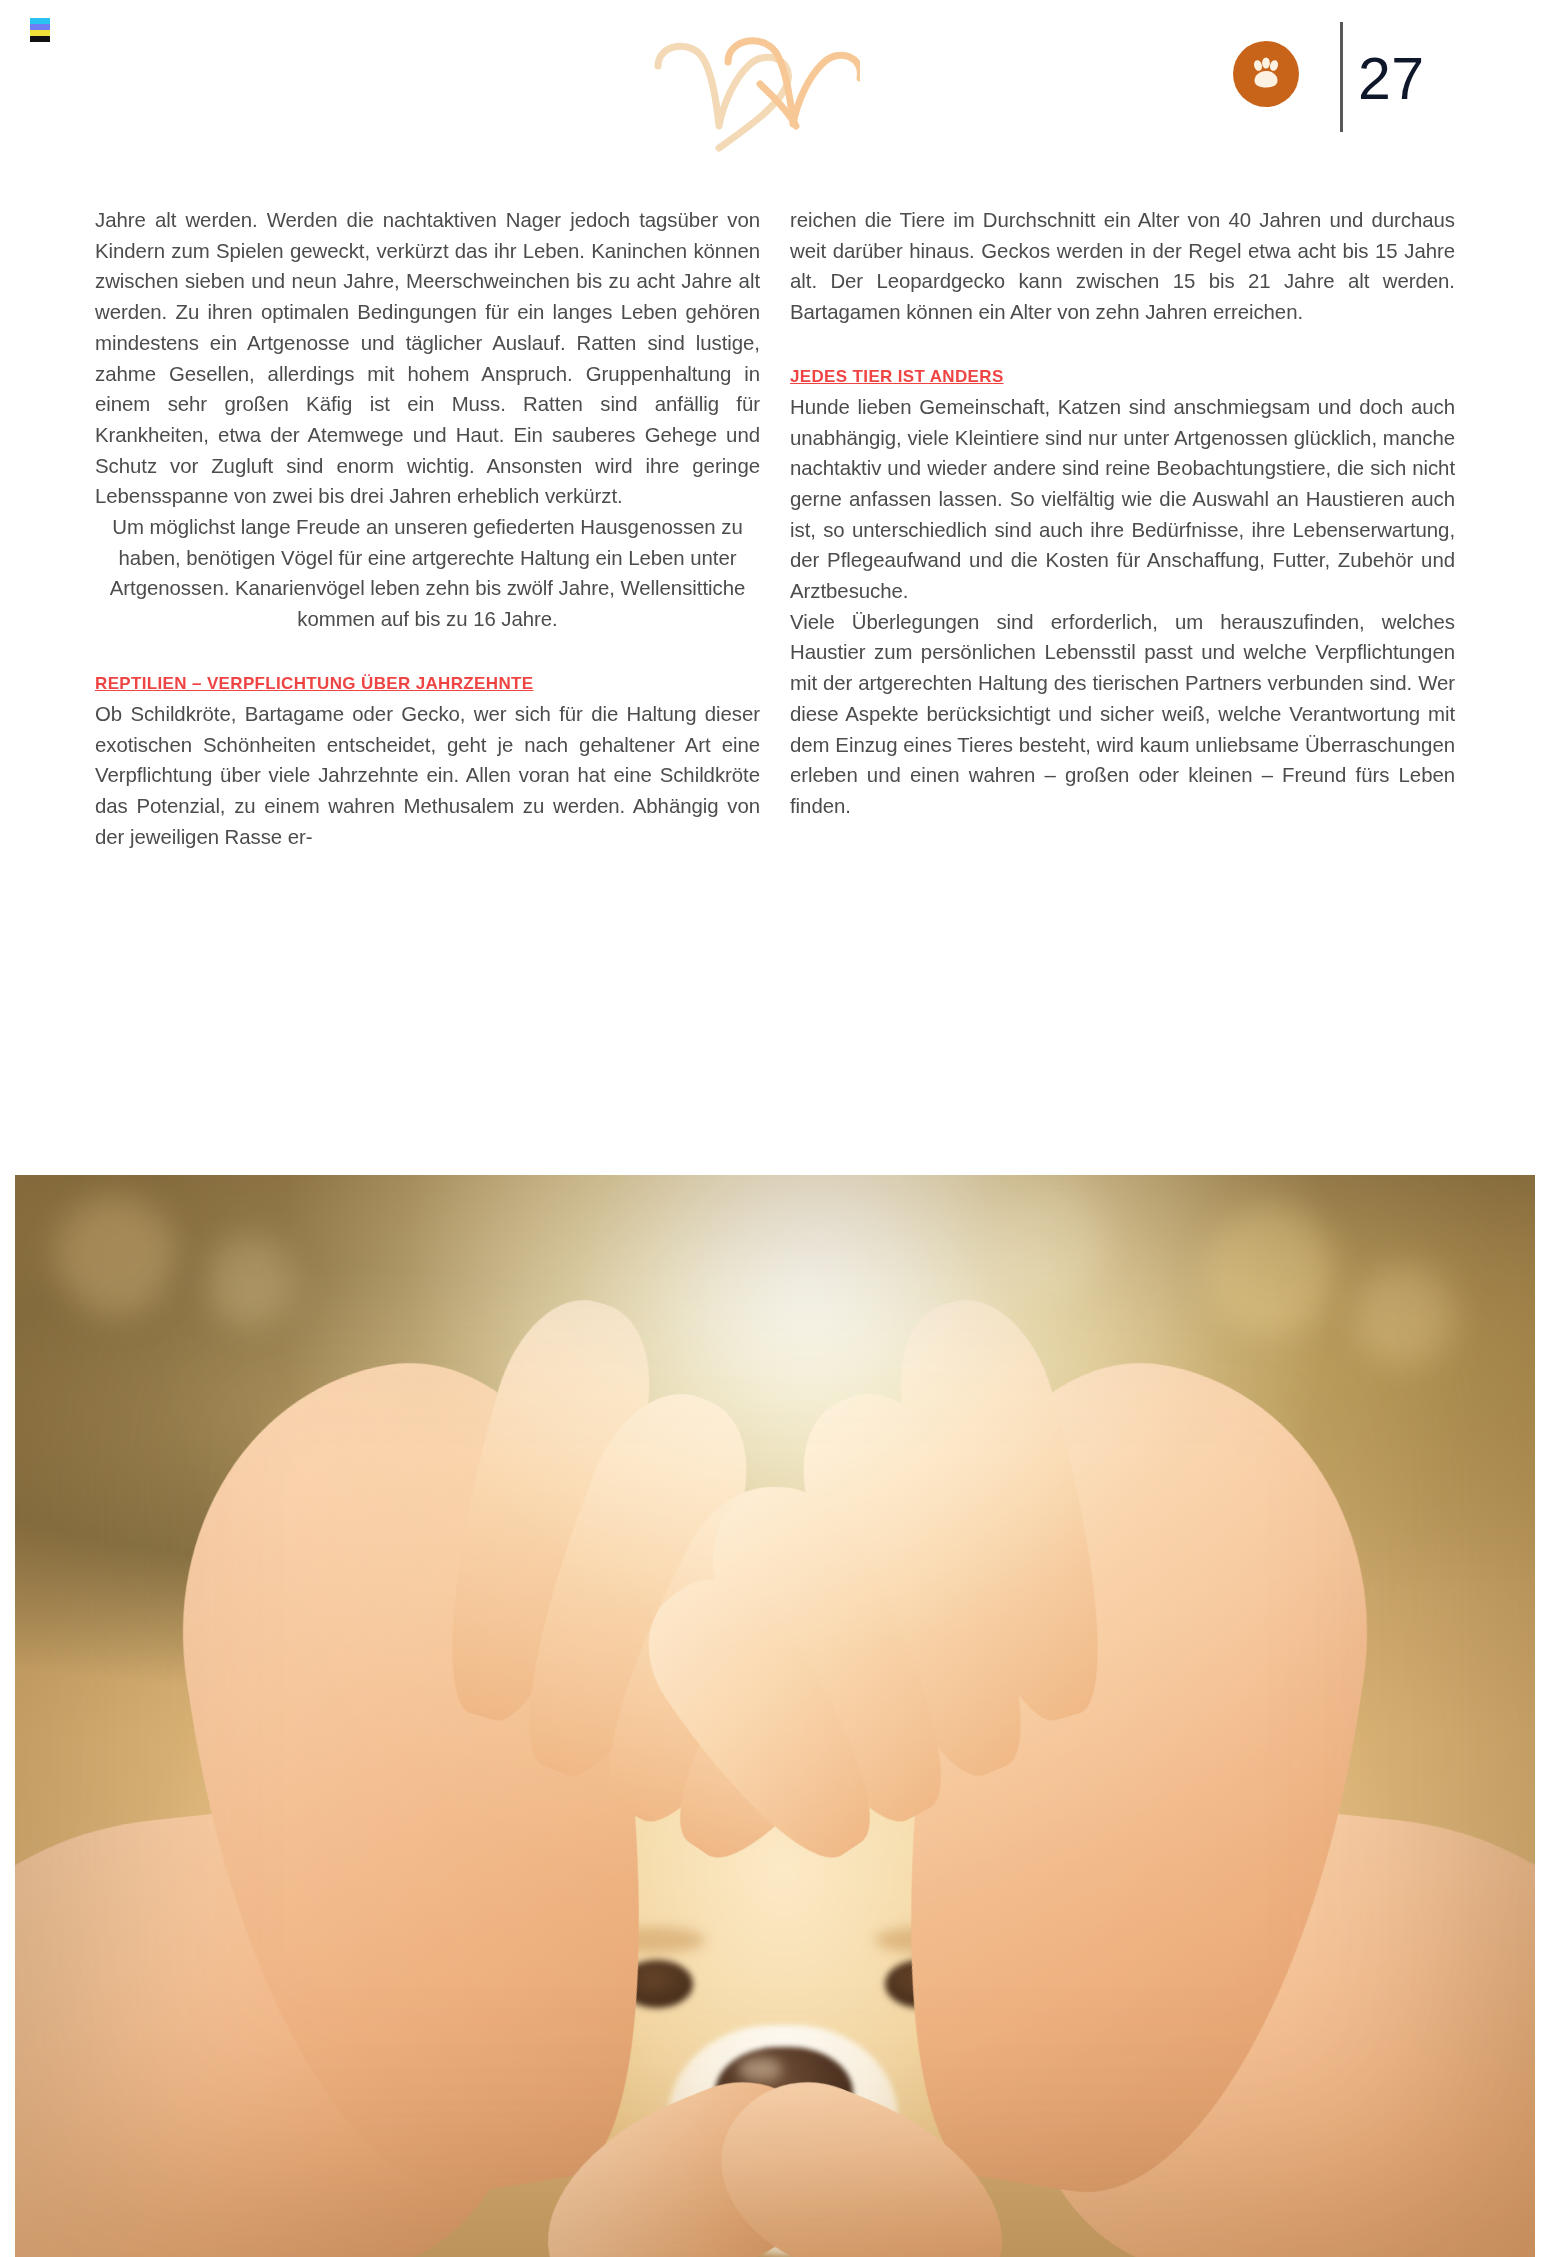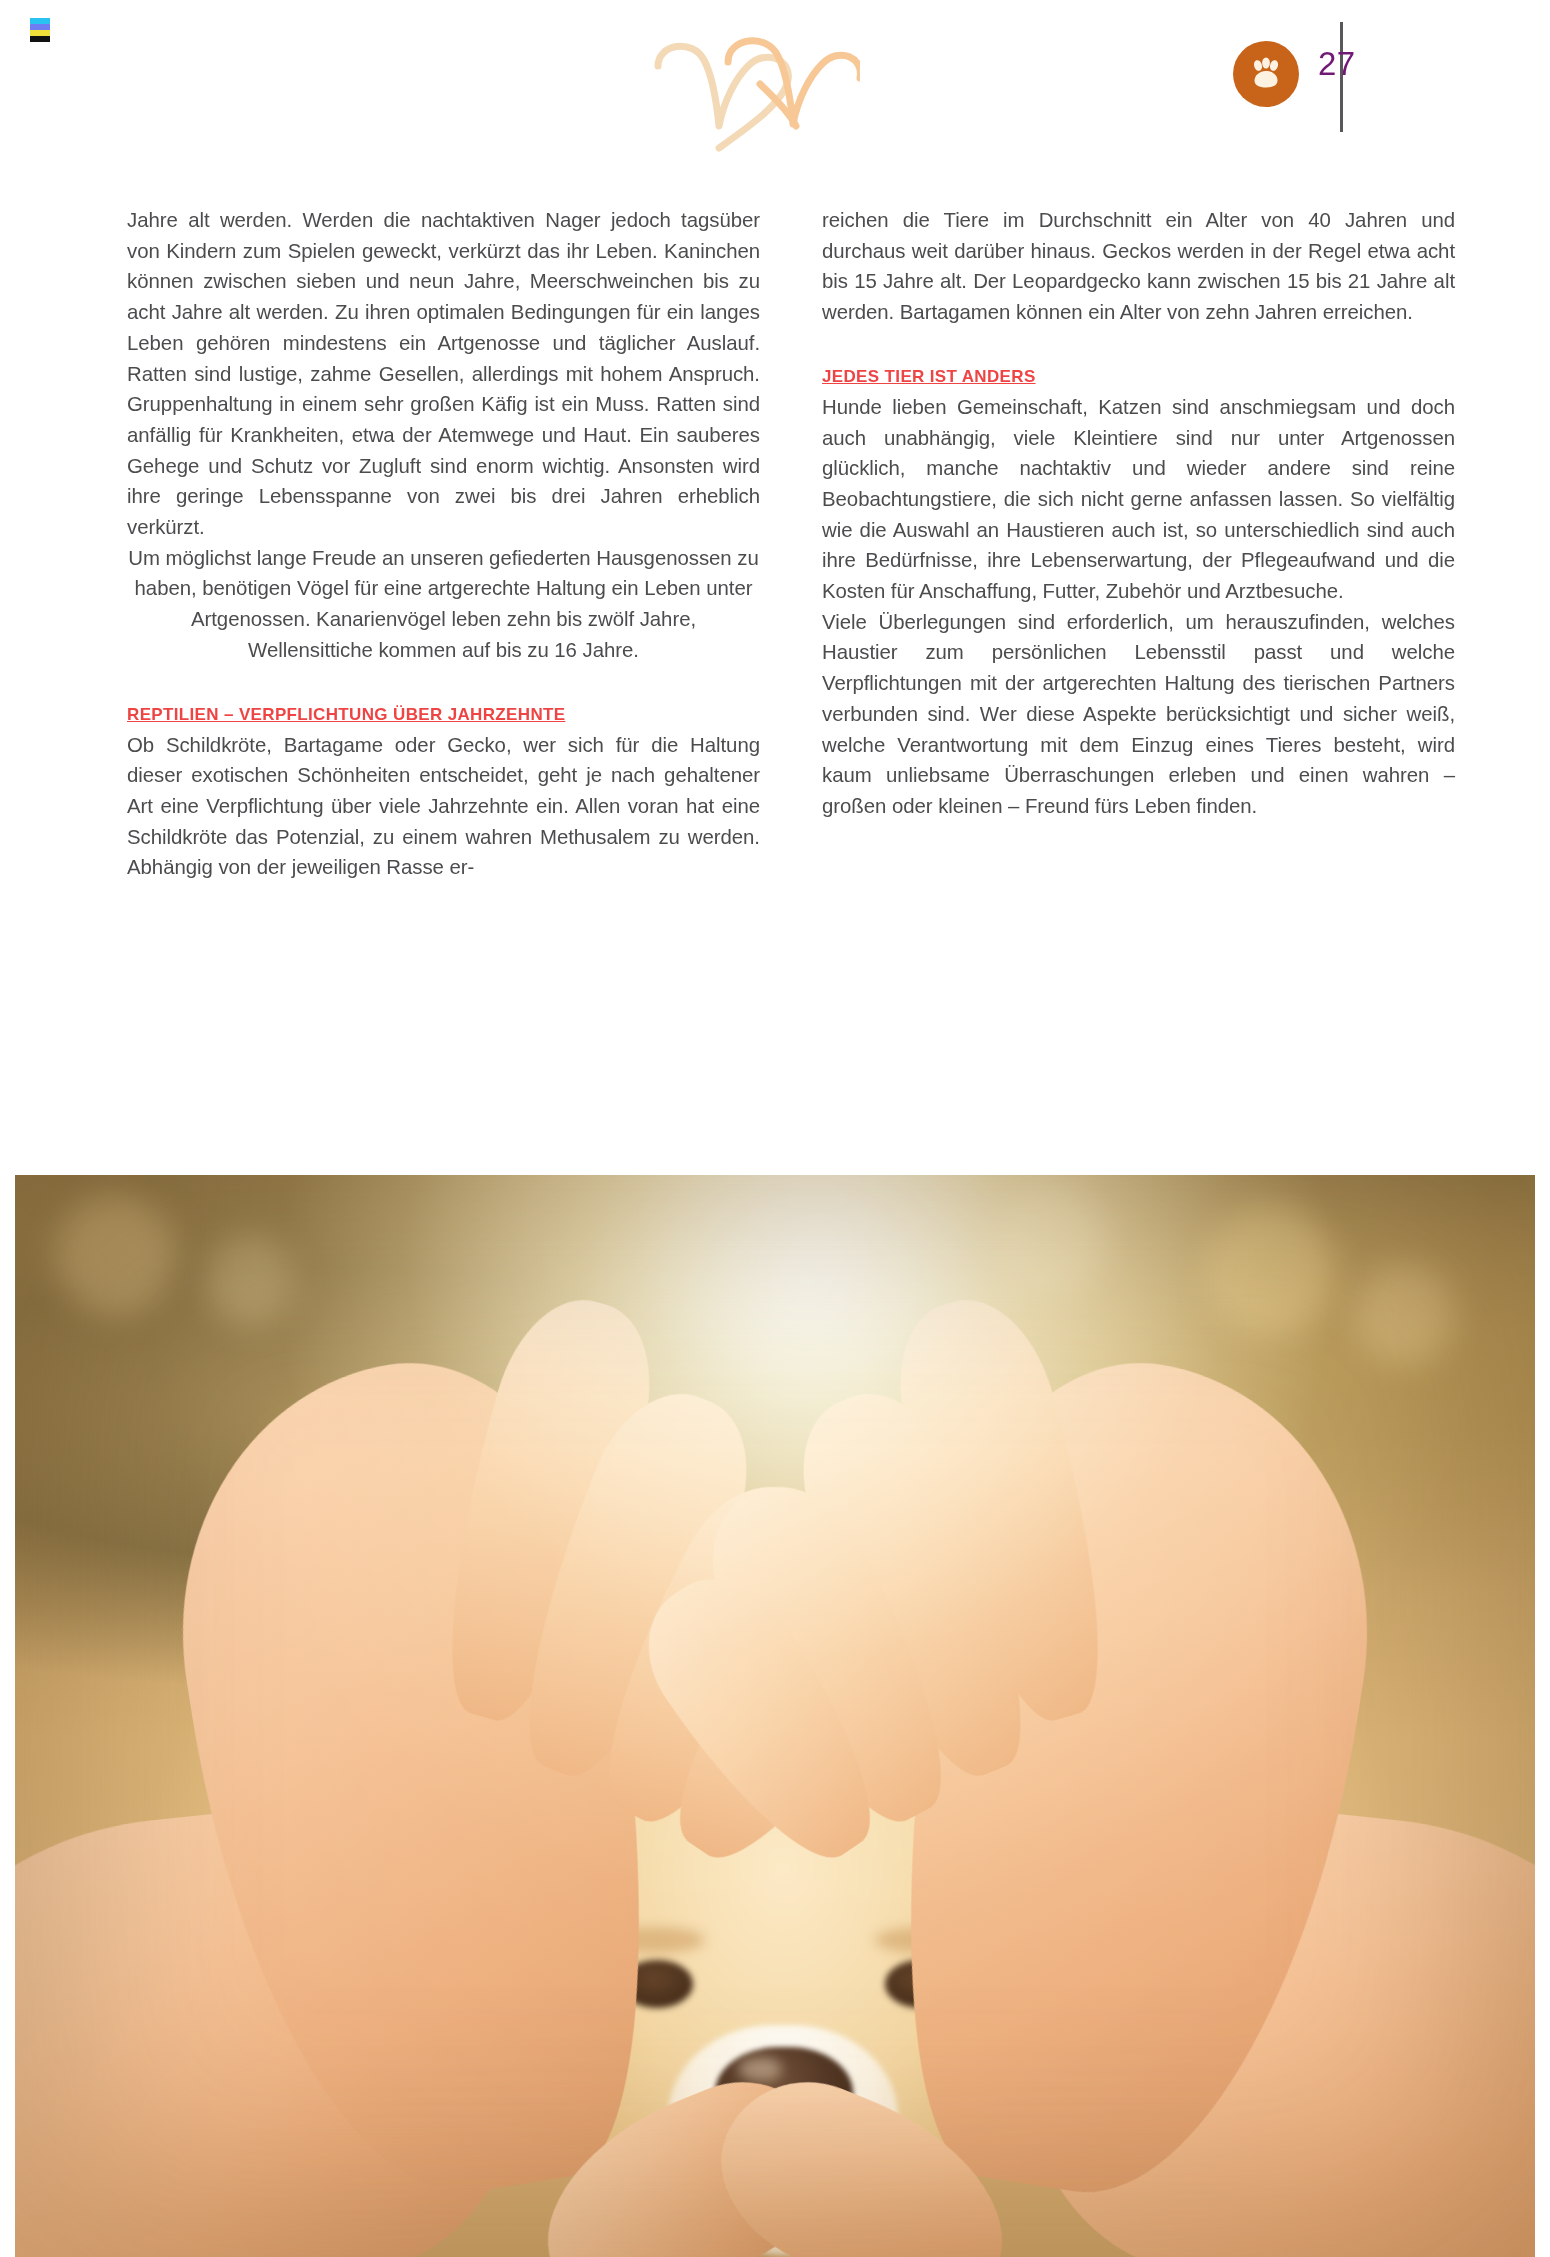--- a/index.html
+++ b/index.html
@@ -32,34 +32,34 @@
     width:66px; height:66px; border-radius:50%;
     background:#c8641a;
     display:flex; align-items:center; justify-content:center;
   }
   .paw-badge svg{ width:40px; height:40px; display:block; }
   .head-divider{
     position:absolute; left:1340px; top:22px;
     width:3px; height:110px; background:#58585a;
   }
   .page-number{
-    position:absolute; left:1318px; top:45px;
-    font-size:33px; color:#701a75; letter-spacing:0.5px;
+    position:absolute; left:1358px; top:45px;
+    font-size:59px; color:#0f172a; letter-spacing:0.5px;
     font-family:"Liberation Sans", sans-serif;
   }
 
   
   .columns{
     position:absolute;
     left:95px; top:205px;
     width:1360px;
     display:flex;
     gap:30px;
   }
-  .col{ width:665px;margin-left:32px; }
+  .col{ width:665px; }
 
   .col p, .col h2 { color:#4a4a4c; }
 
   .col p{
     font-size:20.4px;
     line-height:30.7px;
     text-align:justify;
     color:#4c4c4e;
     font-family:"Liberation Sans", sans-serif;
     letter-spacing:-0.05px;

